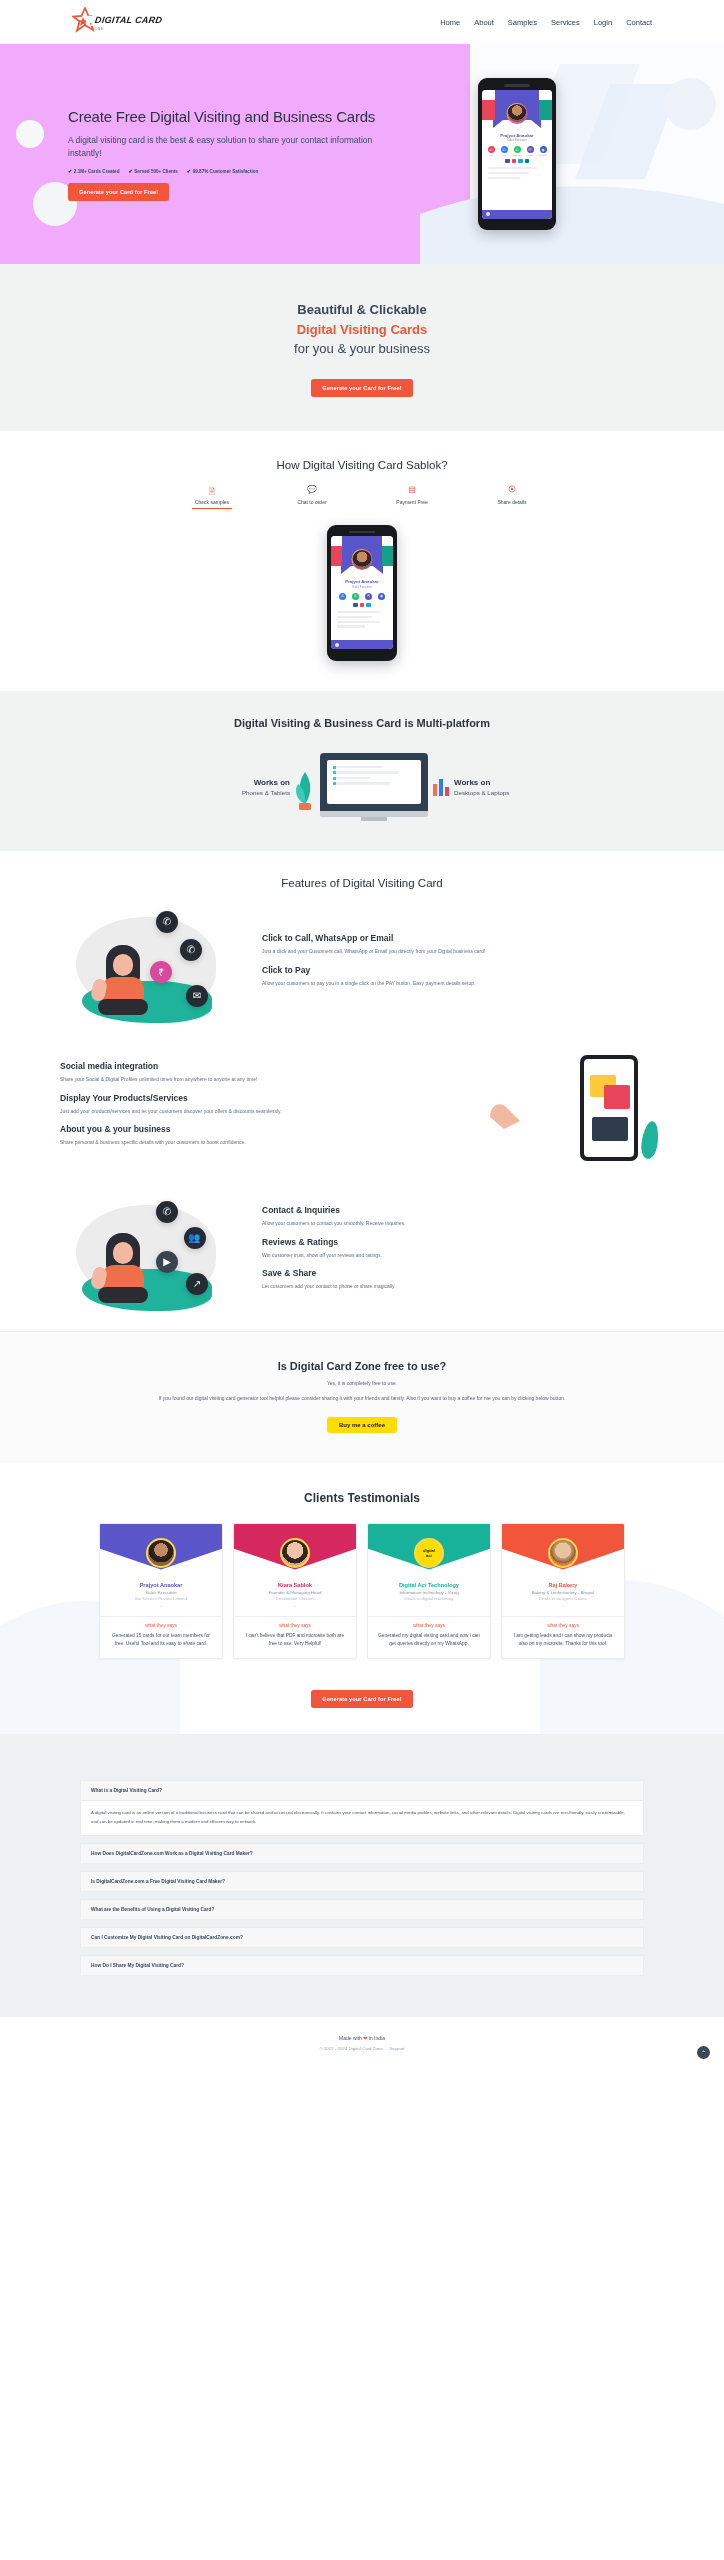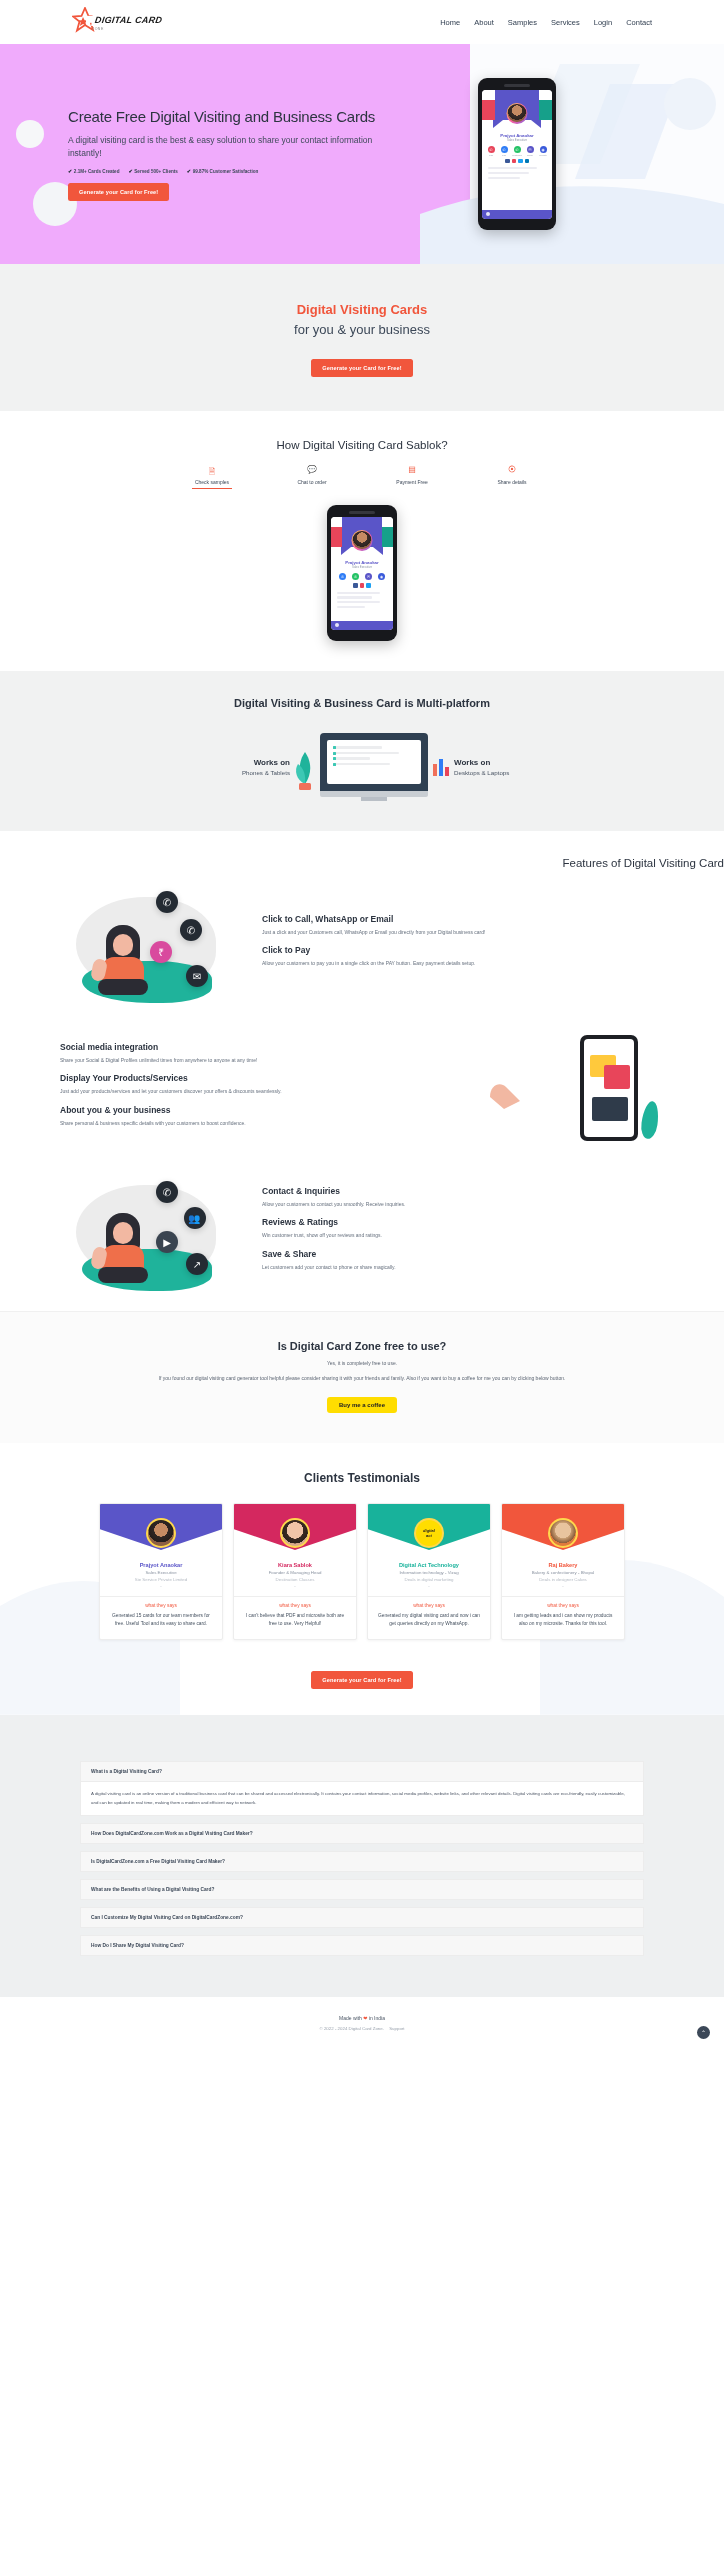--- a/index.html
+++ b/index.html
@@ -154,21 +154,21 @@
   .mon-line{height:2.5px;background:#ecedef;border-radius:1px;margin-bottom:3px}
   .mon-line.a{width:60%} .mon-line.b{width:80%} .mon-line.c{width:45%} .mon-line.d{width:70%}
   .mon-dot{width:3px;height:3px;background:#3cc8b4;border-radius:.5px;float:left;margin-right:3px}
   .mon-base{height:6px;background:#c9ced3;border-radius:0 0 2px 2px;margin:0 auto;width:100%}
   .mon-stand{width:26px;height:4px;background:#b9bfc6;margin:0 auto;}
   .plant { width: 22px; }
   .chart-ic { width: 18px; }
 
   
   .sec-features { background:#fff; padding: 26px 0 10px 0; }
-  .feat-head { text-align:right; font-size: 11.5px; color:#2c3440; }
+  .feat-head { text-align:center; font-size: 11.5px; color:#2c3440; }
   .feat-block { display:flex; align-items:center; gap: 12px; padding: 16px 60px 8px 60px; }
   .feat-block.rev { flex-direction: row-reverse; }
   .feat-art { width: 190px; height: 120px; position: relative; }
   .feat-text { flex: 1; }
   .feat-h { font-size: 8.5px; font-weight: 700; color: #2c3440; margin-bottom: 4px; }
   .feat-p { font-size: 5px; line-height: 1.7; color: #66707e; margin-bottom: 9px; }
 
   
   .blob { position:absolute; left: 16px; top: 12px; width: 140px; height: 96px;
     background:#ececec; border-radius: 50% 48% 44% 52%; }
@@ -347,20 +347,21 @@
             <div class="phone-footer">
                 <span class="dot"></span>
               </div>
           </div>
         </div>
       </div>
     </div>
   </div>
 
   <div class="sec-beautiful">
+    <div class="bc-l1">Beautiful &amp; Clickable</div>
     <div class="bc-l2">Digital Visiting Cards</div>
     <div class="bc-l3">for you &amp; your business</div>
     <button class="btn-primary bc-btn">Generate your Card for Free!</button>
   </div>
 
   <div class="sec-how">
     <div class="sec-title">How Digital Visiting Card Sablok?</div>
     <div class="steps">
       <div class="step active">
         <div class="step-ic">🗎</div>

